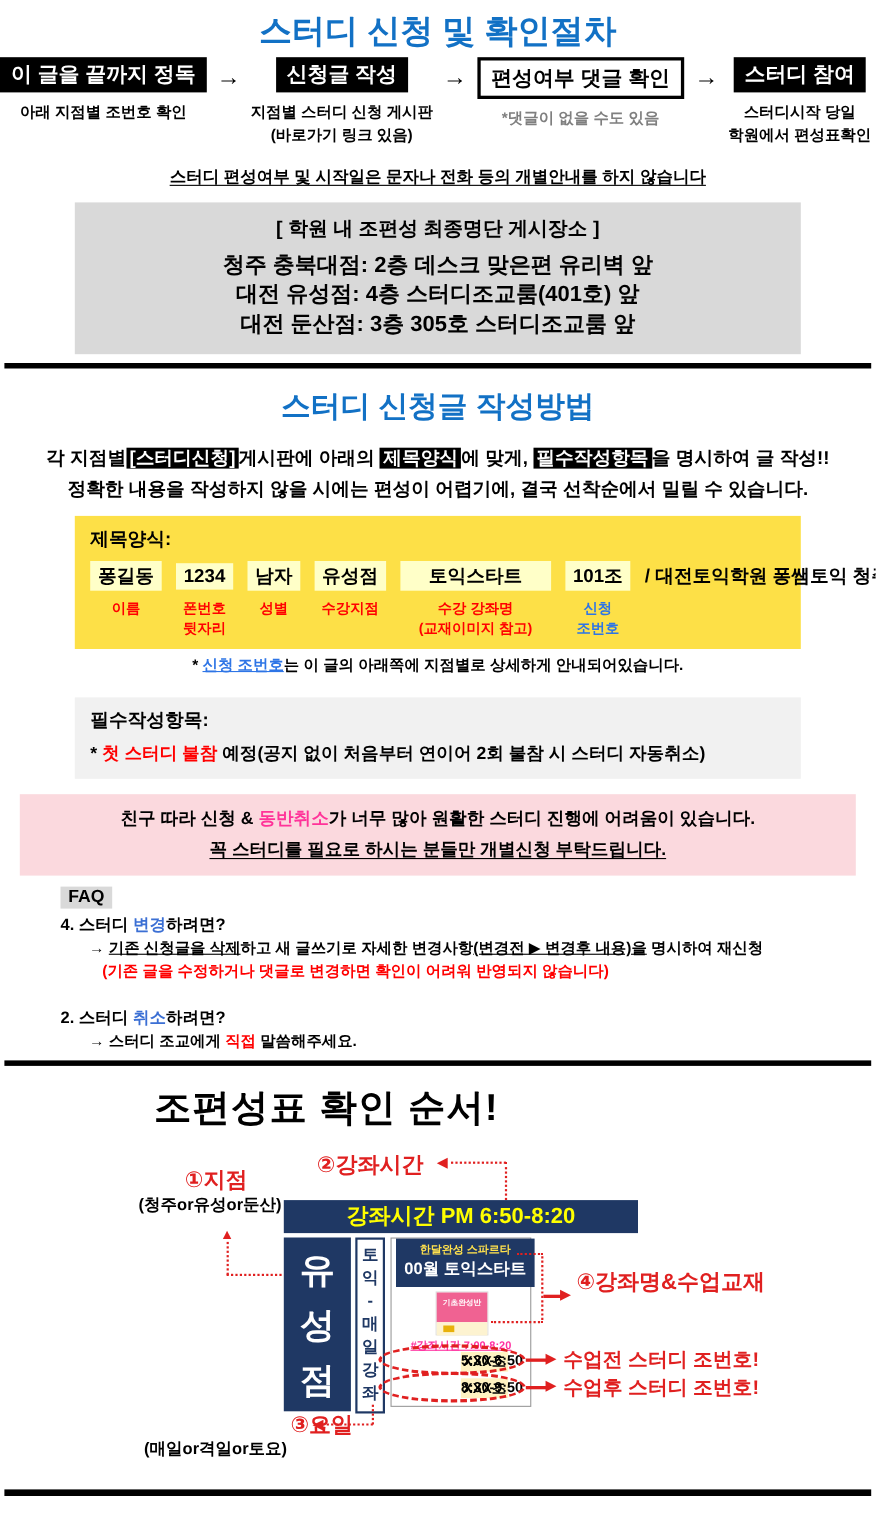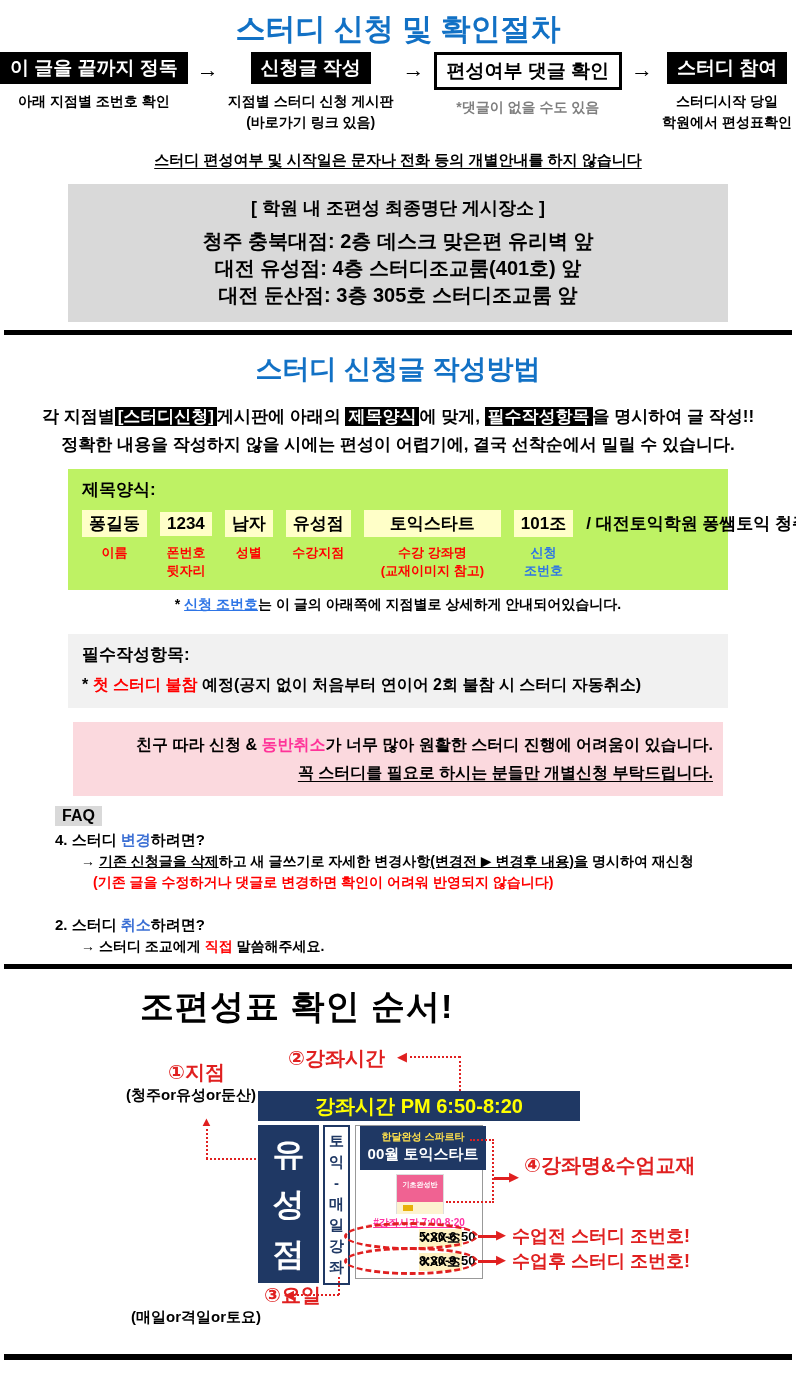--- a/index.html
+++ b/index.html
@@ -21,35 +21,35 @@
   .notice { margin-top:18px; text-align:center; font-size:15px; font-weight:800; text-decoration:underline; text-underline-offset:3px; }
   .board { margin:14px auto 0; width:660px; background:#D9D9D9; text-align:center; padding:12px 0 13px; }
   .board-title { font-size:18px; font-weight:800; }
   .board-lines { margin-top:8px; }
   .board-line { font-size:20px; font-weight:800; line-height:27px; }
   .divider { margin:8px 4px 0; height:5px; background:#000; }
   
   .s2-title { margin-top:16px; text-align:center; font-size:27px; font-weight:800; color:#1271C5; line-height:36px; }
   .intro { margin-top:16px; text-align:center; font-size:17px; font-weight:800; line-height:28px; }
   .hl { background:#000; color:#fff; padding:0 3px; }
-  .fmt-box { margin:10px auto 0; width:660px; background:#bef264; padding:9px 14px 10px; }
+  .fmt-box { margin:10px auto 0; width:660px; background:#fde047; padding:9px 14px 10px; }
   .fmt-head { font-size:17px; font-weight:800; }
   .fmt-grid { margin-top:9px; display:grid; grid-template-columns:repeat(6,max-content) 1fr; column-gap:13px; row-gap:7px; align-items:center; }
   .tok { background:#FFFFC8; font-size:17px; font-weight:800; padding:2px 7px; justify-self:start; white-space:nowrap; }
   .tok.tok-wide { padding:2px 26px; }
   .fmt-suffix { font-size:17px; font-weight:800; white-space:nowrap; }
   .lab { font-size:13px; font-weight:700; color:#FF0000; text-align:center; white-space:pre-line; line-height:18px; justify-self:center; align-self:start; }
   .lab.blue { color:#2E75E6; }
   .fmt-note { margin-top:6px; text-align:center; font-size:14px; font-weight:800; }
   .fmt-note .link { color:#2E75E6; text-decoration:underline; }
   .req-box { margin:20px auto 0; width:660px; background:#F1F1F1; padding:9px 14px 12px; }
   .req-head { font-size:17px; font-weight:800; }
   .req-line { margin-top:9px; font-size:16px; font-weight:800; }
   .red-text { color:#FF0000; }
-  .pink-box { margin:14px auto 0; width:650px; background:#FBD9DE; padding:9px 10px; text-align:right; font-size:16px; font-weight:800; line-height:28px; }
+  .pink-box { margin:14px auto 0; width:760px; background:#FBD9DE; padding:9px 10px; text-align:center; font-size:16px; font-weight:800; line-height:28px; }
   .magenta { color:#FF3399; }
   .pink-line2 { text-decoration:underline; text-underline-offset:3px; }
   .faq { margin:10px 0 0 55px; }
   .faq-head { display:inline-block; background:#D9D9D9; font-size:16px; font-weight:800; padding:1px 7px; }
   .faq-q { margin-top:5px; font-size:15px; font-weight:700; }
   .faq-blue { color:#3B6FD4; }
   .faq-a { margin:3px 0 0 26px; font-size:14px; font-weight:700; }
   .faq-a .u { text-decoration:underline; }
   .faq-note { margin:3px 0 0 38px; font-size:14px; font-weight:800; color:#FF0000; }
   .gap-q2 { margin-top:24px; }

